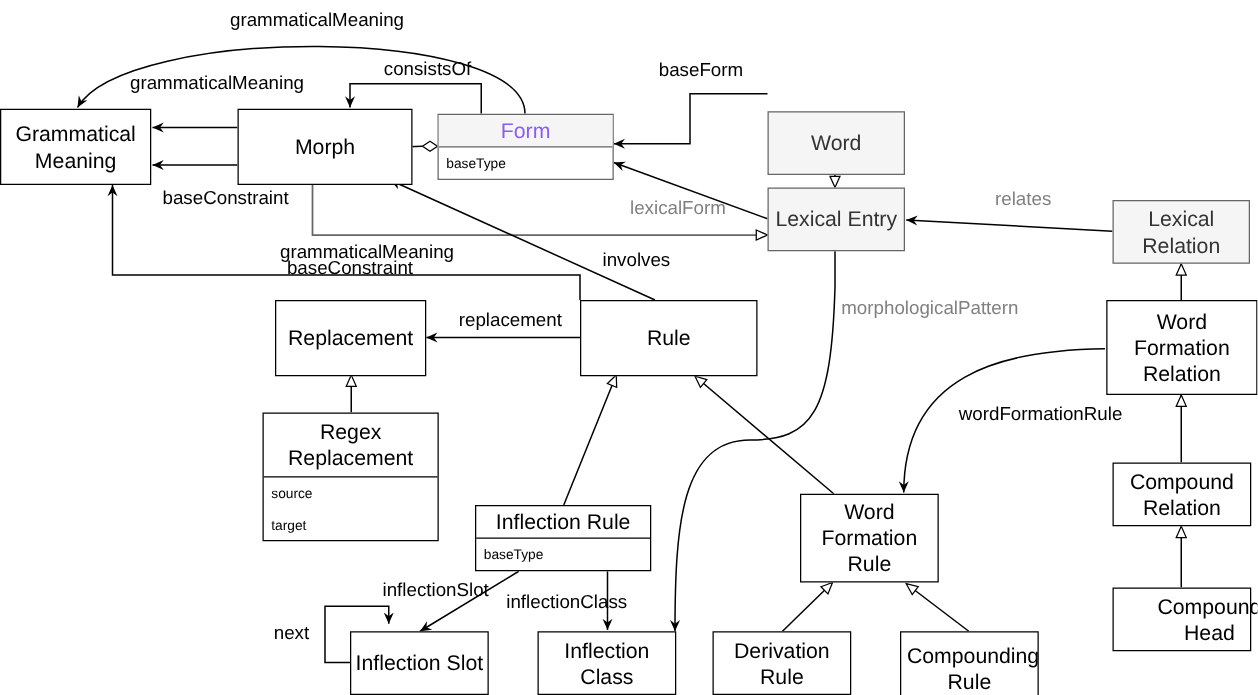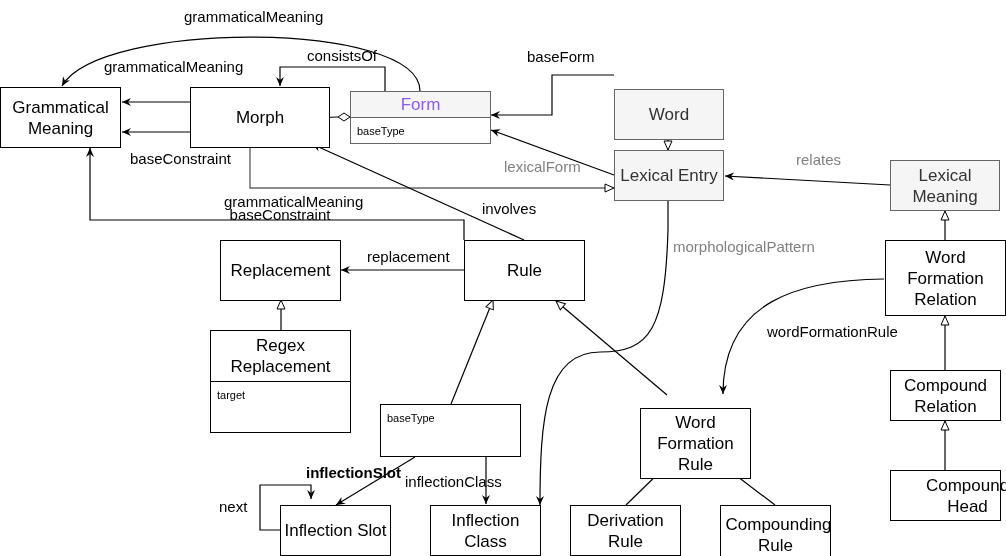--- a/index.html
+++ b/index.html
@@ -99,45 +99,49 @@
   <div class="attr">baseType</div>
 </div>
 
 <div class="node grey" style="left:614px;top:50px;width:110px;height:51px;margin-top:39px;">
     <span>Word</span>
   </div>
 <div class="node grey" style="left:614px;top:150px;width:110px;height:51px;">
     <span>Lexical Entry</span>
   </div>
 <div class="node grey" style="left:890px;top:160px;width:110px;height:51px;">
-    <span style="width:80px">Lexical Meaning</span>
+    <span style="width:80px">Lexical Relation</span>
   </div>
 
 <div class="node" style="left:220px;top:240px;width:121px;height:61px;">
     <span>Replacement</span>
   </div>
-<div class="node" style="left:464px;top:240px;width:121px;height:61px;text-align:right;">
+<div class="node" style="left:464px;top:240px;width:142px;height:61px;text-align:right;">
     <span>Rule</span>
   </div>
 
 <div class="cls" style="left:210px;top:330px;width:141px;height:103px;">
   <div class="hdr" style="height:51px;">
       <span style="width:110px">Regex Replacement</span>
     </div>
+  <div class="attr">source</div>
   <div class="attr">target</div>
 </div>
 
 <div class="cls" style="left:380px;top:404px;width:141px;height:53px;">
+  <div class="hdr" style="height:26px;">
+      <span>Inflection Rule</span>
+    </div>
   <div class="attr">baseType</div>
 </div>
 
 <div class="node" style="left:885px;top:240px;width:121px;height:76px;">
     <span style="width:90px">Word Formation Relation</span>
   </div>
-<div class="node" style="left:640px;top:395px;width:111px;height:71px;margin-top:13px;">
+<div class="node" style="left:640px;top:395px;width:111px;height:71px;">
     <span style="width:90px">Word Formation Rule</span>
   </div>
 <div class="node" style="left:890px;top:370px;width:111px;height:51px;">
     <span style="width:95px">Compound Relation</span>
   </div>
 <div class="node" style="left:890px;top:470px;width:111px;height:51px;padding-left:44px;">
     <span style="width:95px">Compound Head</span>
   </div>
 
 <div class="node" style="left:280px;top:505px;width:111px;height:51px;">
@@ -161,15 +165,15 @@
 <div class="lbl grey" style="left:504px;top:160px;">lexicalForm</div>
 <div class="lbl grey" style="left:796px;top:153px;">relates</div>
 <div class="lbl center" style="left:224px;top:195px;width:112px;">
   <div>grammaticalMeaning</div>
   <div>baseConstraint</div>
 </div>
 <div class="lbl" style="left:482px;top:202px;">involves</div>
 <div class="lbl grey" style="left:673px;top:240px;">morphologicalPattern</div>
 <div class="lbl" style="left:367px;top:250px;">replacement</div>
 <div class="lbl" style="left:767px;top:325px;">wordFormationRule</div>
-<div class="lbl" style="left:306px;top:466px;font-weight:bold;">inflectionSlot</div>
+<div class="lbl" style="left:306px;top:466px;">inflectionSlot</div>
 <div class="lbl" style="left:405px;top:475px;">inflectionClass</div>
 <div class="lbl" style="left:219px;top:500px;">next</div>
 
 </body></html>

